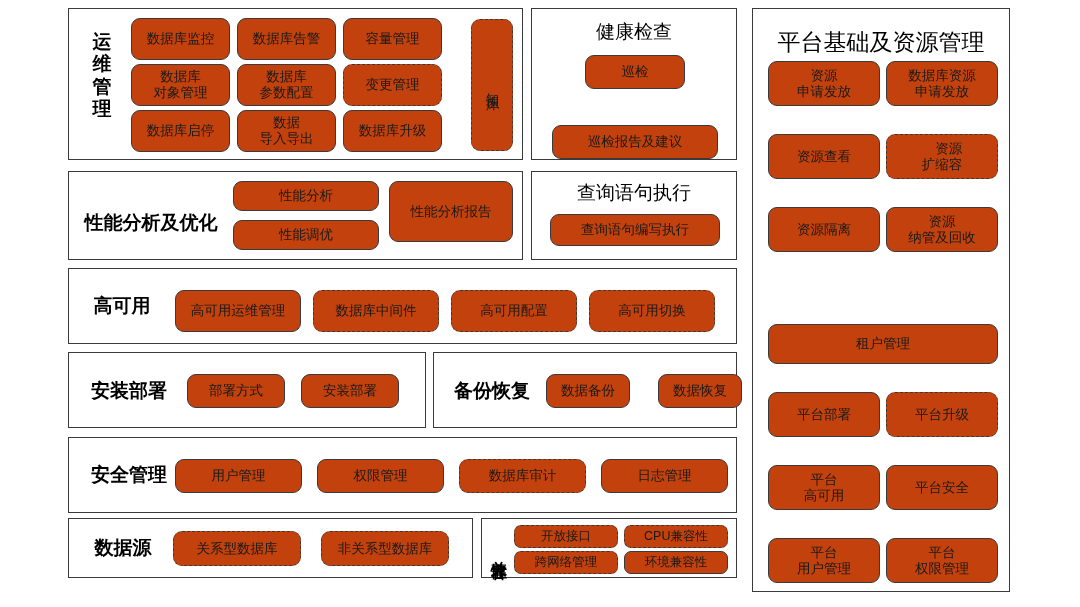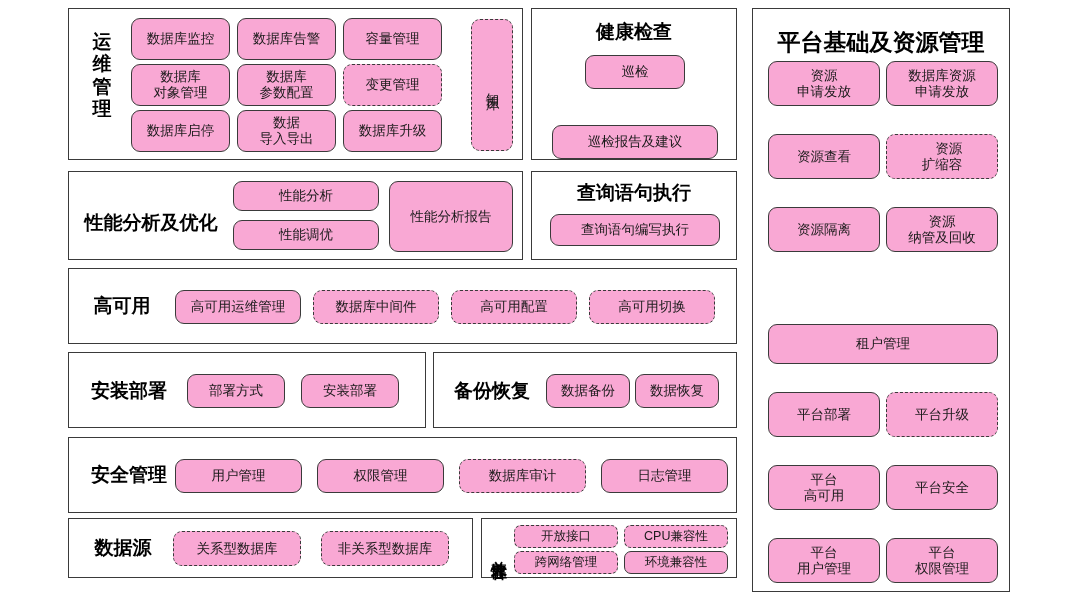--- a/index.html
+++ b/index.html
@@ -31,21 +31,21 @@
     background: #fff;
     display: flex;
     align-items: center;
   }
 
   
   .node {
     box-sizing: border-box;
     border: 1.5px solid #3a3a3a;
     border-radius: 9px;
-    background: #f9a8d4;
+    background: #c2410c;
     display: flex;
     align-items: center;
     justify-content: center;
     text-align: center;
     font-size: 13.5px;
     line-height: 1.18;
     color: #1a1a1a;
     white-space: pre-line;
     padding: 8px 4px;
   }
@@ -65,21 +65,21 @@
     white-space: pre-line;
     flex: none;
   }
   .rowtitle.vertical {
     writing-mode: vertical-rl;
     text-orientation: upright;
     letter-spacing: 1px;
   }
   .paneltitle {
     position: absolute;
-    font-weight: bold;
+    font-weight: normal;
     font-size: 19px;
     color: #000;
     text-align: center;
     width: 100%;
     left: 0;
   }
 
   
   #row-ops { left: 68px; top: 8px; width: 455px; height: 152px; }
   #row-ops .rowtitle { position: absolute; left: 10px; top: 22px; width: 46px; }
@@ -105,42 +105,42 @@
   #panel-health { left: 531px; top: 8px; width: 206px; height: 152px; display: block; }
   #panel-health .paneltitle { top: 10px; }
   #health-inspect { position: absolute; left: 53px; top: 46px; width: 100px; height: 34px; }
   #health-report  { position: absolute; left: 20px; top: 116px; width: 166px; height: 34px; }
 
   
   #row-perf { left: 68px; top: 171px; width: 455px; height: 89px; }
   #row-perf .rowtitle { position: absolute; left: 8px; top: 40px; width: 148px; text-align: center; }
   #perf-analysis { position: absolute; left: 164px; top: 9px;  width: 146px; height: 30px; }
   #perf-tuning   { position: absolute; left: 164px; top: 48px; width: 146px; height: 30px; }
-  #perf-report   { position: absolute; left: 320px; top: 9px;  width: 124px; height: 71px; }
+  #perf-report   { position: absolute; left: 320px; top: 9px;  width: 124px; height: 61px; }
 
   
   #panel-query { left: 531px; top: 171px; width: 206px; height: 89px; display: block; }
   #panel-query .paneltitle { top: 8px; }
   #query-editor { position: absolute; left: 18px; top: 42px; width: 170px; height: 32px; }
 
   
   #row-ha { left: 68px; top: 268px; width: 669px; height: 76px; }
   #row-ha .rowtitle { position: absolute; left: 14px; top: 26px; width: 78px; }
   .ha-items { position: absolute; left: 106px; top: 21px; display: flex; gap: 12px; }
-  .ha-items .node { width: 126px; height: 34px; }
+  .ha-items .node { width: 126px; height: 42px; }
 
   
   #row-install { left: 68px; top: 352px; width: 358px; height: 76px; }
   #row-install .rowtitle { position: absolute; left: 12px; top: 27px; width: 96px; }
   .install-items { position: absolute; left: 118px; top: 21px; display: flex; gap: 16px; }
   .install-items .node { width: 98px; height: 34px; }
 
   #row-backup { left: 433px; top: 352px; width: 304px; height: 76px; }
   #row-backup .rowtitle { position: absolute; left: 10px; top: 27px; width: 96px; }
-  .backup-items { position: absolute; left: 112px; top: 21px; display: flex; gap: 5px; }
+  .backup-items { position: absolute; left: 112px; top: 21px; display: flex; gap: 28px; }
   .backup-items .node { width: 84px; height: 34px; }
 
   
   #row-security { left: 68px; top: 437px; width: 669px; height: 76px; }
   #row-security .rowtitle { position: absolute; left: 10px; top: 26px; width: 100px; }
   .security-items { position: absolute; left: 106px; top: 21px; display: flex; gap: 15px; }
   .security-items .node { width: 127px; height: 34px; }
 
   
   #row-datasource { left: 68px; top: 518px; width: 405px; height: 60px; }

